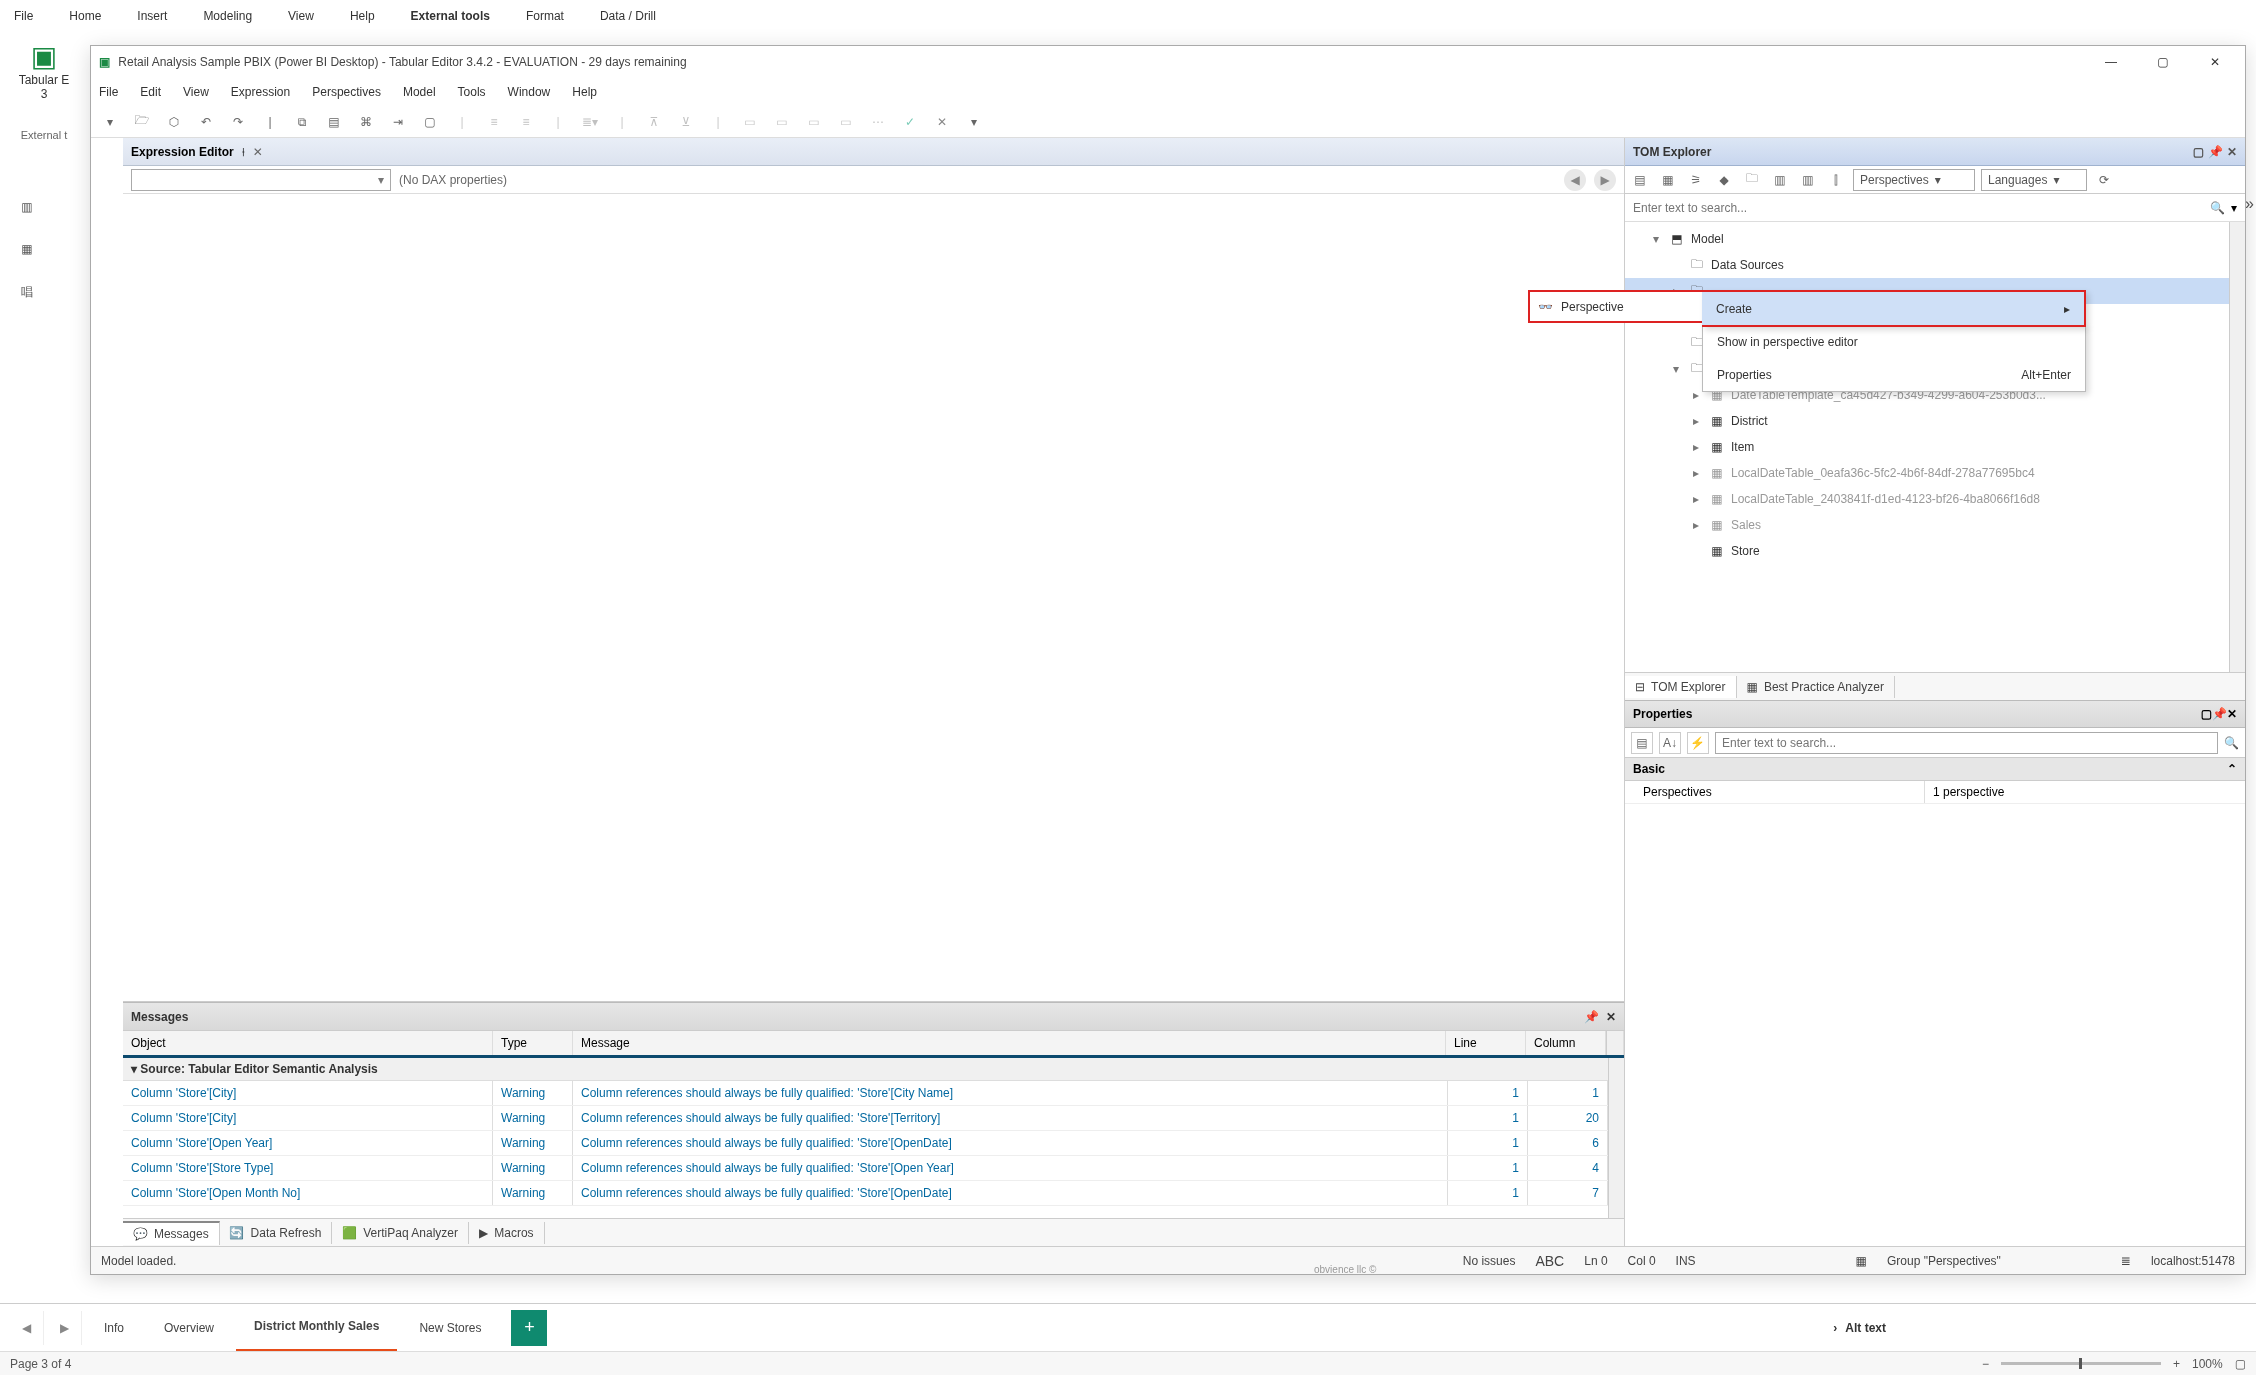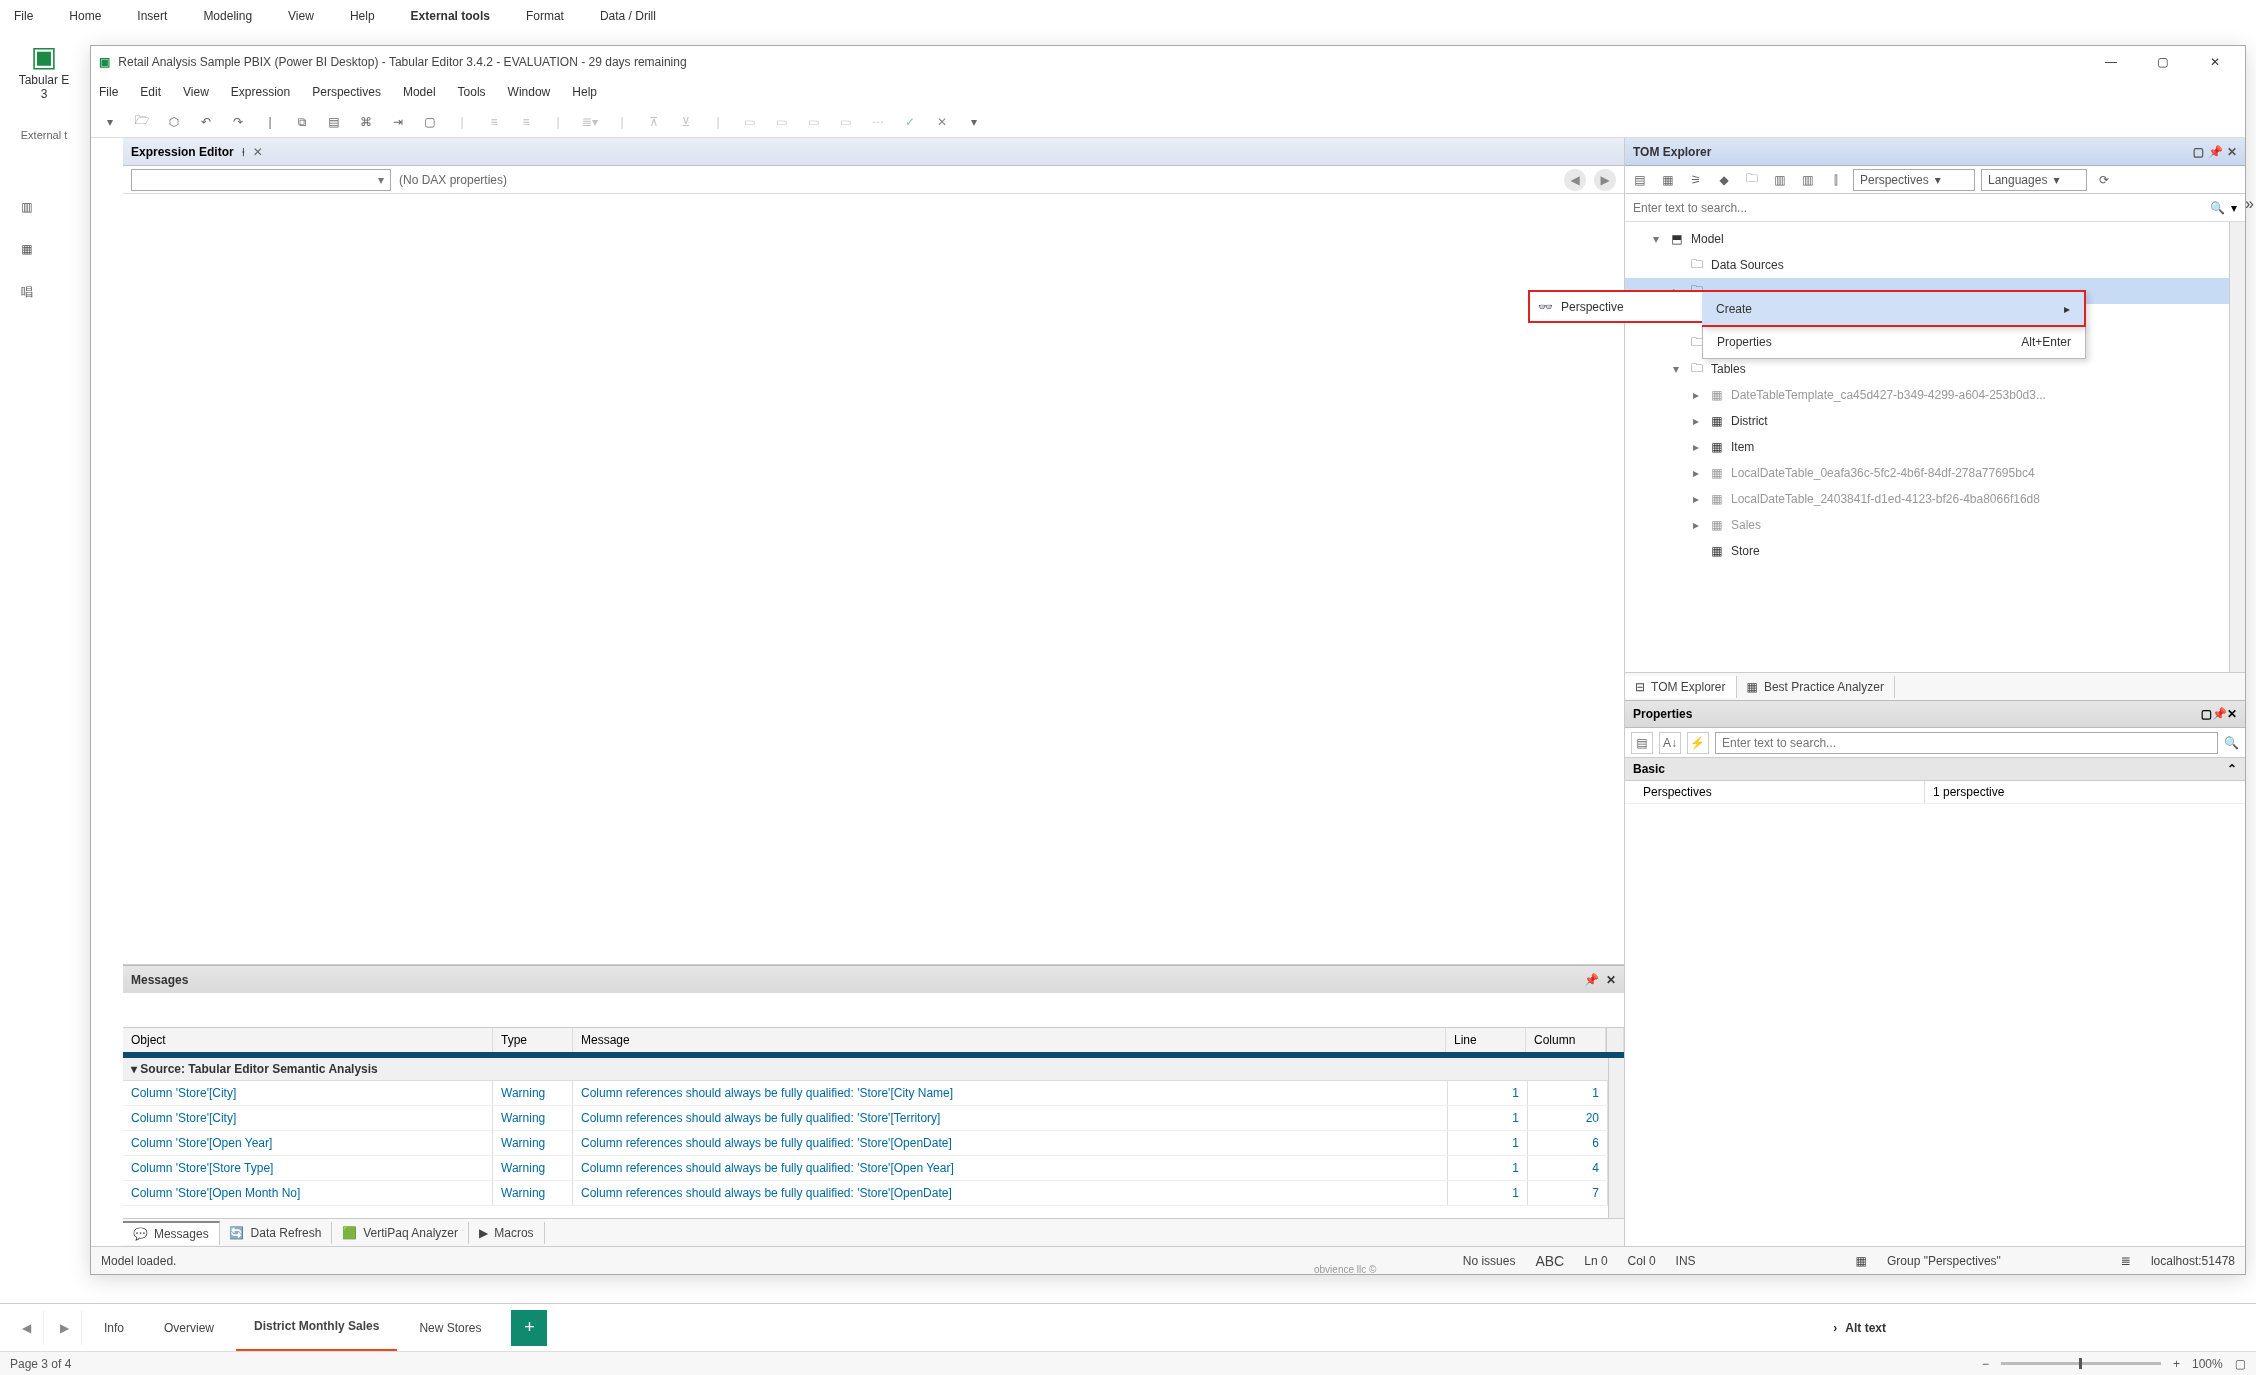--- a/index.html
+++ b/index.html
@@ -23,21 +23,21 @@
 .ee-header { height: 28px; background: linear-gradient(#e9eef7,#dce3ef); border-bottom: 1px solid #b8c2d0; display:flex; align-items:center; padding:0 8px; gap:8px; }
 .ee-header .close-tab { color:#666; }
 .ee-controls { height: 28px; display:flex; align-items:center; padding:0 8px; gap:8px; border-bottom:1px solid #ddd; }
 .ee-controls .dd { width:260px; height:22px; border:1px solid #aaa; background:#fff; display:flex; align-items:center; padding:0 6px; color:#666; justify-content:flex-end; }
 .ee-controls .dd .arrow { color:#777; }
 .ee-controls .placeholder { color:#666; flex:1; }
 .ee-controls .navbtn { width:22px; height:22px; border-radius:50%; background:#e8e8e8; display:flex; align-items:center; justify-content:center; color:#888; }
 .ee-editor { flex:1; background:#fff; border-bottom:1px solid #ccc; }
 .ee-messages-header { height:28px; background:linear-gradient(#e6e6e6,#d9d9d9); display:flex; align-items:center; padding:0 8px; font-weight:600; color:#333; justify-content:space-between; border-top:1px solid #bbb; }
 .msg-table { display:flex; flex-direction:column; }
-.msg-head { display:flex; background:#f4f4f4; border-bottom:6px solid #0c4a6e; border-top:1px solid #ccc;margin-top:34px; }
+.msg-head { display:flex; background:#f4f4f4; border-bottom:3px solid #0c4a6e; border-top:1px solid #ccc; }
 .msg-head div, .msg-row div { padding:5px 8px; border-right:1px solid #ddd; white-space:nowrap; overflow:hidden; text-overflow:ellipsis; }
 .c-obj { width:370px; } .c-type{ width:80px; } .c-msg{ flex:1; } .c-line{ width:80px; text-align:right; } .c-col{ width:80px; text-align:right; }
 .msg-group { background:#f0f0f0; padding:4px 8px; font-weight:600; color:#333; border-bottom:1px solid #ddd; }
 .msg-row { display:flex; border-bottom:1px solid #eee; color:#0369a1; }
 .msg-scroll { width:16px; background:#f0f0f0; border-left:1px solid #ccc; }
 .msg-body-wrap { display:flex; height:160px; }
 .msg-body { flex:1; overflow:hidden; }
 .msg-tabs { display:flex; border-top:1px solid #ccc; background:#f7f7f7; height:28px; align-items:center; }
 .msg-tabs .tab { padding:4px 10px; border-right:1px solid #ccc; display:flex; align-items:center; gap:6px; color:#444; }
 .msg-tabs .tab.active { background:#fff; border-top:2px solid #888; }
@@ -423,20 +423,23 @@
   </div>
   <div class="ctx-right">
     <div class="item hl">
       <span>Create</span>
         <span>▸</span>
     </div>
   </div>
 </div>
 <div class="ctx-menu-below">
   <div class="item">
+      <span>Show in perspective editor</span>
+    </div>
+  <div class="item">
       <span>Properties</span>
       <span>Alt+Enter</span>
     </div>
 </div>
 
 <div class="obv-text">obvience llc ©</div>
 
 <div class="pbi-pagebar">
   <span class="navbtn">◀</span>
   <span class="navbtn">▶</span>

